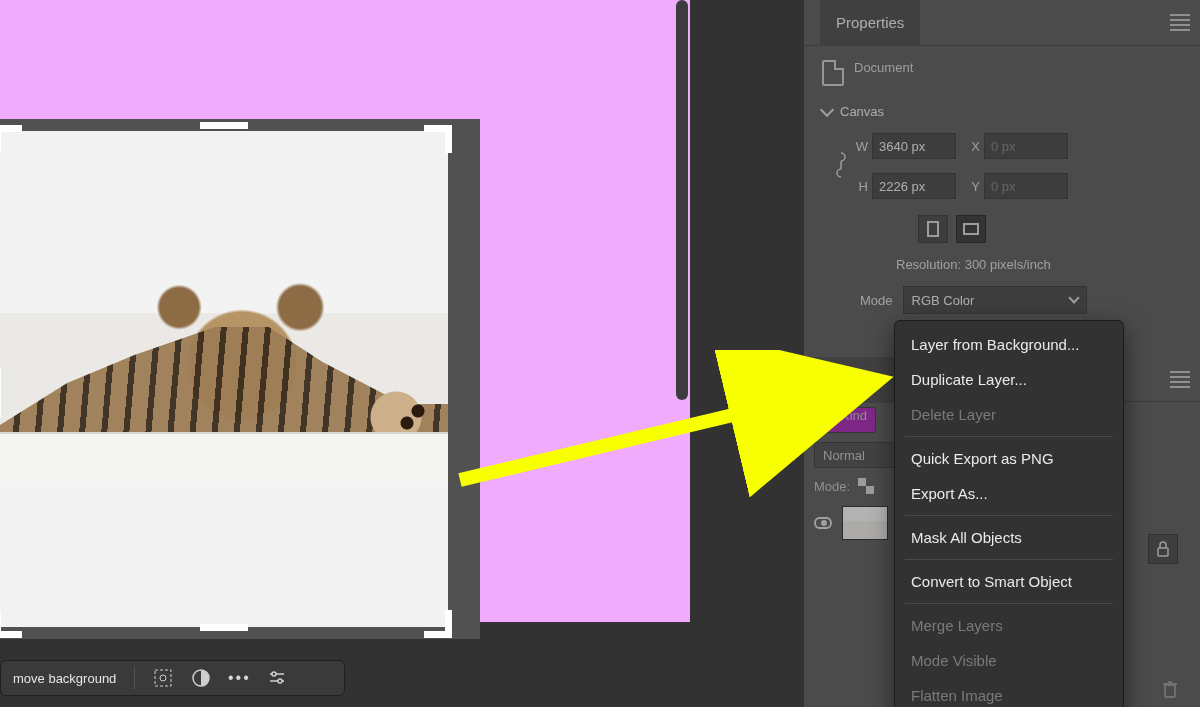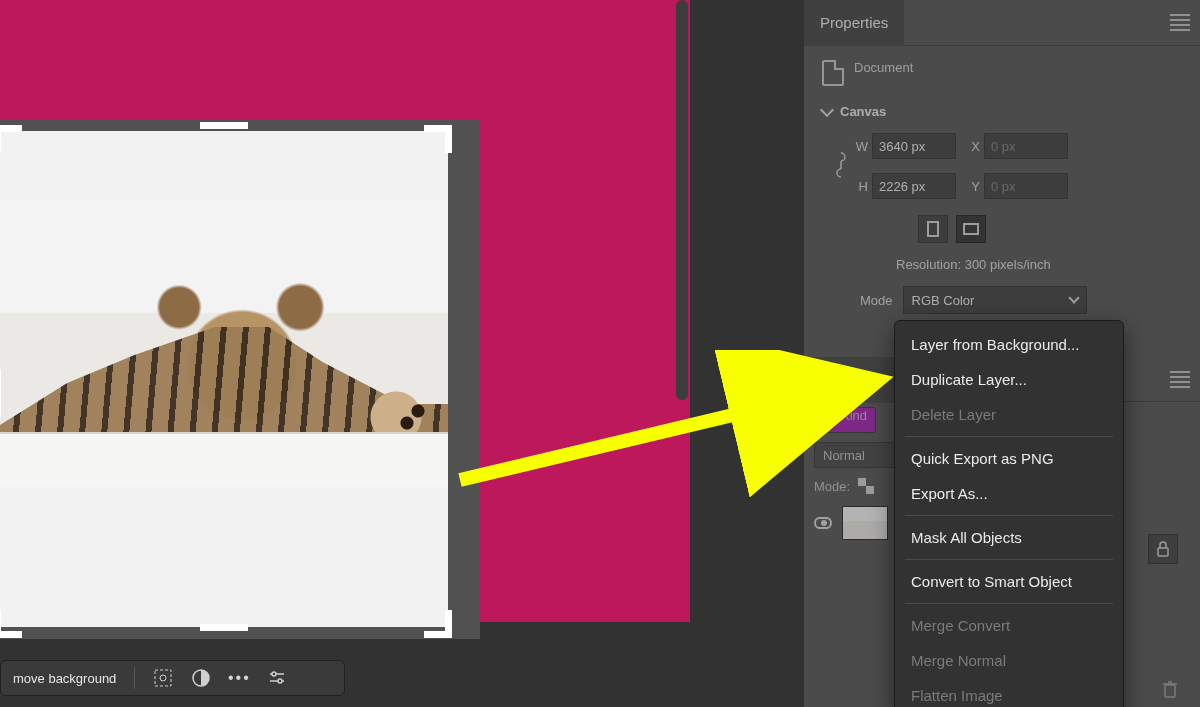--- a/index.html
+++ b/index.html
@@ -1,21 +1,21 @@
 <!DOCTYPE html>
 <html><head>
 <meta charset="utf-8">
 <style>
   * { box-sizing: border-box; margin: 0; padding: 0; font-family: -apple-system, "Helvetica Neue", Arial, sans-serif; }
   body { width: 1200px; height: 707px; background: #323232; overflow: hidden; position: relative; color: #d6d6d6; font-size: 13px; }
 
   
   .canvas-wrap {
     position: absolute; left: 0; top: 0; width: 690px; height: 622px;
-    background: #be185d;
+    background: #f0abfc;
   }
   .artboard-outer {
     position: absolute; left: 0; top: 119px; width: 480px; height: 520px;
     background: #515151;
   }
   .artboard {
     position: absolute; left: 0; top: 12px; width: 448px; height: 496px;
     background: #f2f2f2;
   }
   .cat-pic {
@@ -65,33 +65,33 @@
     position:absolute; left:0; top:660px; width:345px; height:36px;
     background:#3a3a3a; border:1px solid #202020; border-radius:6px;
     display:flex; align-items:center; gap:18px; padding:0 12px;
   }
   .context-bar .txt{color:#e6e6e6;}
   .cb-icon{width:20px;height:20px;display:flex;align-items:center;justify-content:center;color:#d6d6d6;}
   .cb-divider{width:1px;height:22px;background:#555;}
 
   
   .right-col{position:absolute; left:804px; top:0; width:396px; height:707px; background:#535353;}
-  .tabbar{display:flex; align-items:center; height:46px; border-bottom:1px solid #3b3b3b;}
+  .tabbar{display:flex; align-items:center; height:46px; border-bottom:1px solid #3b3b3b;padding-left:16px;}
   .tab{padding:0 16px; height:46px; display:flex; align-items:center; color:#9a9a9a; font-size:15px;}
   .tab.active{background:#434343;color:#e8e8e8;}
   .tabbar .spacer{flex:1}
   .burger{width:20px;display:flex;flex-direction:column;gap:3px;margin-right:10px}
   .burger span{height:2px;background:#bdbdbd}
 
   .panel{padding:14px 18px 0 18px;}
   .doc-row{display:flex;align-items:flex-start;gap:10px;color:#d2d2d2;margin-bottom:18px}
   .doc-icon{width:22px;height:26px;border:2px solid #c7c7c7;border-radius:2px;position:relative}
   .doc-icon::after{content:"";position:absolute;right:-2px;top:-2px;width:8px;height:8px;background:#535353;border-left:2px solid #c7c7c7;border-bottom:2px solid #c7c7c7}
 
-  .section-head{display:flex;align-items:center;gap:8px;font-weight:700;color:#e8e8e8;margin-bottom:14px}
+  .section-head{display:flex;align-items:center;gap:8px;font-weight:400;color:#e8e8e8;margin-bottom:14px}
   .chev{width:10px;height:10px;border-right:2px solid #d6d6d6;border-bottom:2px solid #d6d6d6;transform:rotate(45deg);margin-top:-4px}
 
   .dim-grid{display:grid;grid-template-columns:26px 18px 84px 28px 84px;row-gap:14px;align-items:center;margin-left:6px}
   .link-icon{grid-row:1 / span 2;color:#cfcfcf;justify-self:center}
   .lbl{color:#d6d6d6;text-align:right;padding-right:4px}
   .field{height:26px;background:#3e3e3e;border:1px solid #2e2e2e;color:#e8e8e8;padding:0 6px;display:flex;align-items:center;font-size:13px}
   .field.dis{color:#7e7e7e}
   .orient-row{display:flex;gap:8px;margin:16px 0 14px 96px}
   .orient-btn{width:30px;height:28px;background:#3e3e3e;border:1px solid #2e2e2e;display:flex;align-items:center;justify-content:center}
   .orient-btn.sel{background:#2f2f2f;border-color:#1d1d1d}
@@ -319,22 +319,22 @@
   <div class="ctx-item">Duplicate Layer...</div>
   <div class="ctx-item dis">Delete Layer</div>
   <div class="ctx-sep"></div>
   <div class="ctx-item">Quick Export as PNG</div>
   <div class="ctx-item">Export As...</div>
   <div class="ctx-sep"></div>
   <div class="ctx-item">Mask All Objects</div>
   <div class="ctx-sep"></div>
   <div class="ctx-item">Convert to Smart Object</div>
   <div class="ctx-sep"></div>
-  <div class="ctx-item dis">Merge Convert</div>
-  <div class="ctx-item dis">Merge Normal</div>
+  <div class="ctx-item dis">Merge Layers</div>
+  <div class="ctx-item dis">Mode Visible</div>
   <div class="ctx-item dis">Flatten Image</div>
 </div>
 
 <svg class="arrow" viewBox="0 0 460 150">
   <defs>
     <marker id="ah" markerWidth="14" markerHeight="14" refX="11" refY="6" orient="auto">
       <path d="M0,0 L12,6 L0,12 Z" fill="#f7ff00"></path>
     </marker>
   </defs>
   <line x1="10" y1="130" x2="430" y2="30" stroke="#f7ff00" stroke-width="14" marker-end="url(#ah)"></line>

